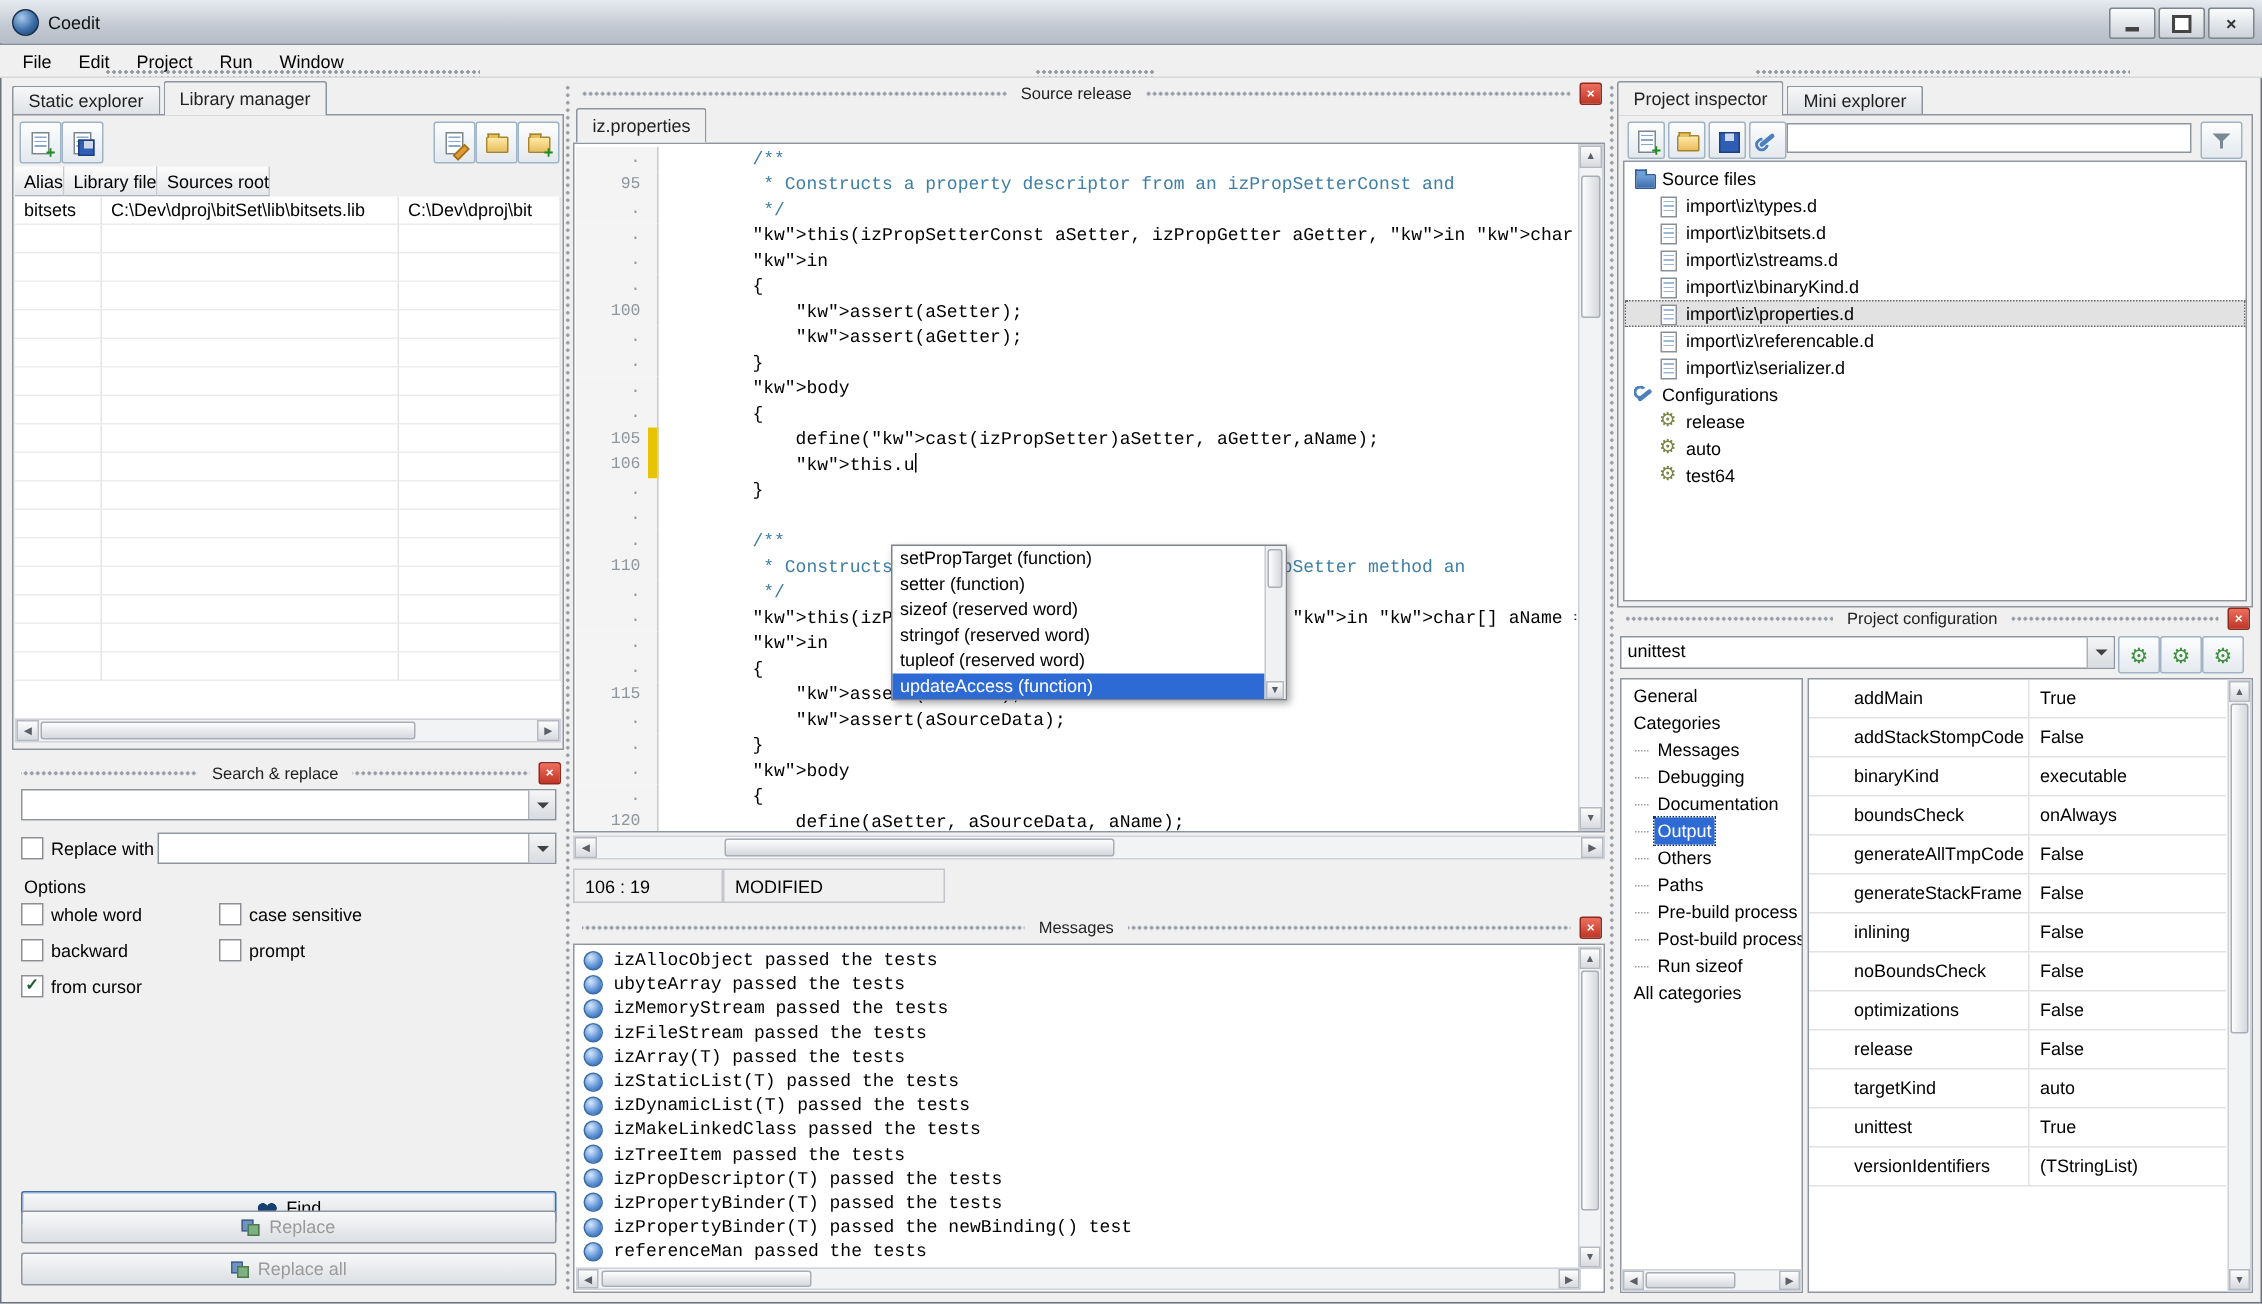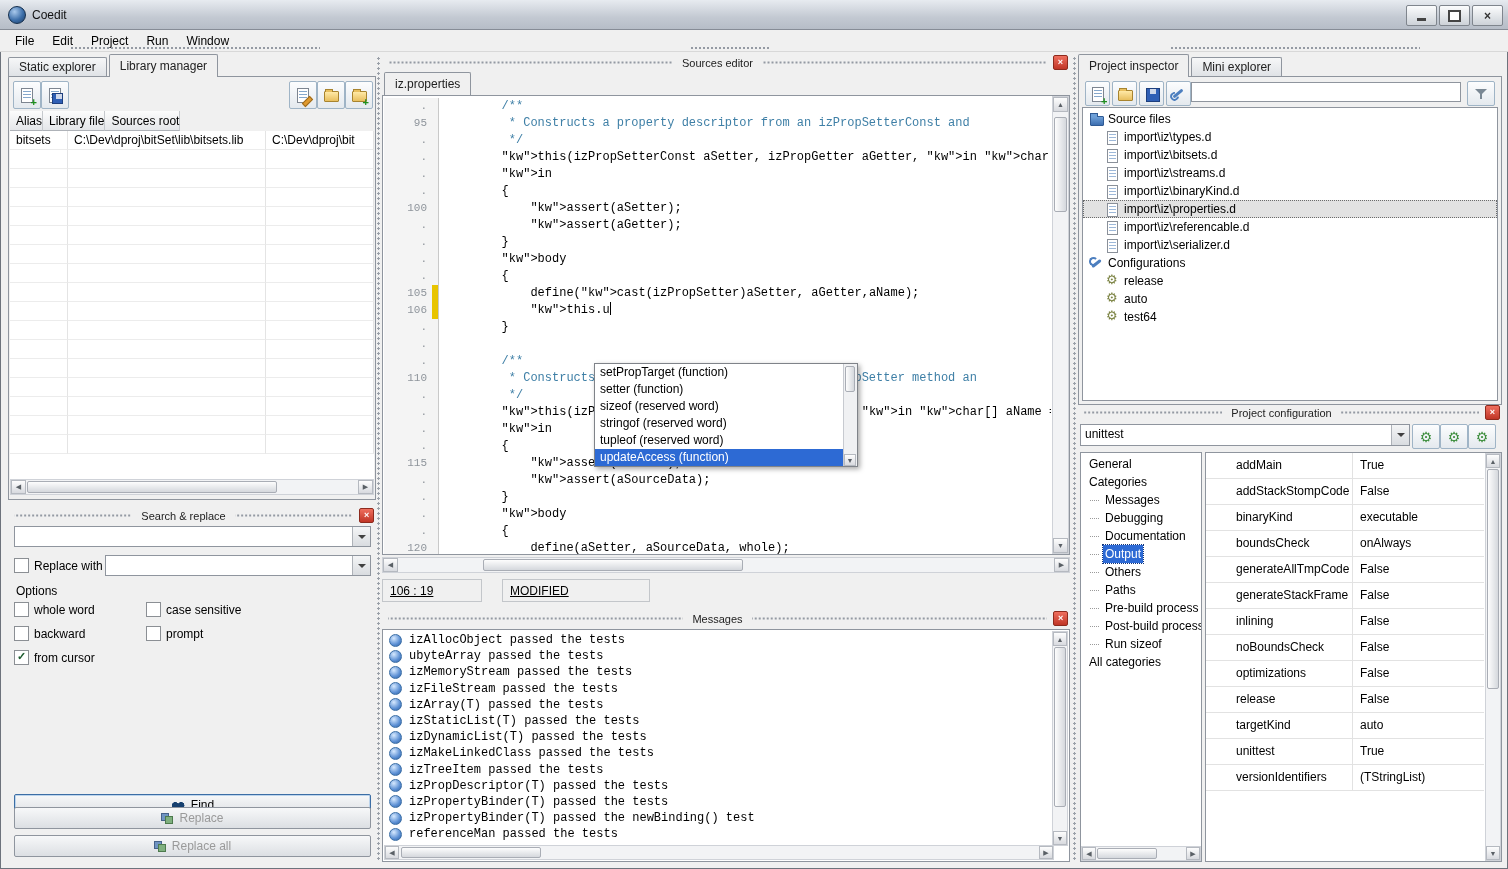--- a/index.html
+++ b/index.html
@@ -115,21 +115,21 @@
   
   .popup{position:absolute;width:262px;background:#fff;border:1px solid #7f8389;
     box-shadow:2px 2px 5px rgba(0,0,0,.35);z-index:20;}
   .plist{margin-right:13px;}
   .pitem{height:17px;line-height:17px;padding-left:5px;white-space:nowrap;overflow:hidden;}
   .pitem.sel{background:#2d6ad4;color:#fff;}
   .psb{position:absolute;right:0;top:0;bottom:0;width:13px;background:#f0f1f3;border-left:1px solid #c7cad0;}
   .psb .sb-th{left:1px;top:2px;width:10px;height:26px;}
   .psb .sb-ar{left:0;bottom:0;width:12px;height:12px;}
   
-  .statusbar{position:absolute;display:flex;gap:20px;text-decoration:underline;}
+  .statusbar{position:absolute;display:flex;gap:0;}
   .scell{height:23px;border:1px solid #c3c6ca;background:#f0f0f0;display:flex;align-items:center;
     padding:0 7px;box-sizing:border-box;white-space:nowrap;overflow:hidden;}
   
   .msgbox{position:absolute;border:1px solid #8f959e;background:#fff;box-sizing:border-box;overflow:hidden;}
   .mlist{position:absolute;left:2px;top:2px;right:18px;bottom:16px;overflow:hidden;}
   .mrow{display:flex;align-items:center;height:16.2px;font-family:"Liberation Mono",monospace;font-size:12px;white-space:nowrap;}
   .mico{width:11px;height:11px;flex:none;border-radius:50%;margin:0 7px 0 4px;
     background:radial-gradient(circle at 35% 30%,#d6e9ff,#5b8fd4 60%,#2f5f9e);border:1px solid #3b6ea5;}
   
   .finput{position:absolute;height:20px;border:1px solid #8f959e;background:#fff;box-sizing:border-box;
@@ -394,21 +394,21 @@
     </div>
     <div class="bigbtn disabled" style="top:780px;">
       <span class="ic-rep"></span>
       <span>Replace all</span>
     </div>
   </div>
 
   <div class="dock" style="left:382px;top:55px;width:688px;height:807px;">
     <div class="dock-title" style="top:0;">
       <span class="dots"></span>
-      <span class="dtl">Sources editor</span>
+      <span class="dtl">Source release</span>
       <span class="dots"></span>
       <span class="closex">×</span>
     </div>
     <div class="tabs" style="left:2px;top:18px;height:22px;">
       <span class="tab active"><span>iz.properties</span></span>
     </div>
 
     <div class="editor" style="left:0;top:40px;width:688px;height:460px;">
       <div class="lines">
 
@@ -538,21 +538,21 @@
             <span class="code">        <span class="&lt;span">"kw"</span>&gt;body</span>
           </div>
           <div class="ln">
             <span class="gut">.</span>
             <span class="mark"></span>
             <span class="code">        {</span>
           </div>
           <div class="ln">
             <span class="gut">120</span>
             <span class="mark"></span>
-            <span class="code">            define(aSetter, aSourceData, whole);</span>
+            <span class="code">            define(aSetter, aSourceData, aName);</span>
           </div>
         </div>
       <div class="sb" style="right:0;top:0;width:17px;height:458px;">
         <span class="sb-ar up" style="left:0;top:0;width:15px;height:15px;"></span>
         <span class="sb-ar dn" style="left:0;bottom:0;width:15px;height:15px;"></span>
         <span class="sb-th" style="left:1px;top:20px;width:13px;height:95px;"></span>
       </div>
       <div class="popup" style="left:211px;top:267px;">
         <div class="plist">
 

